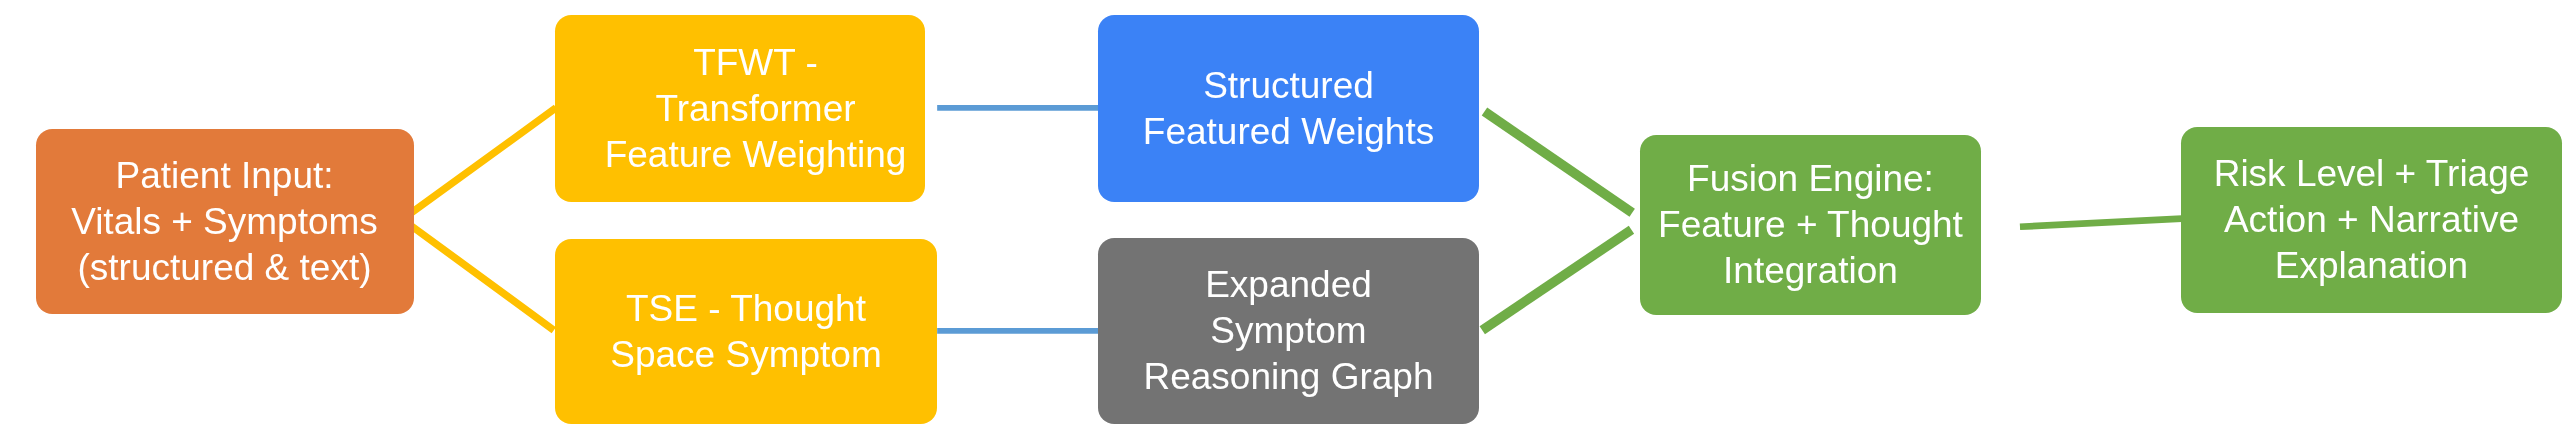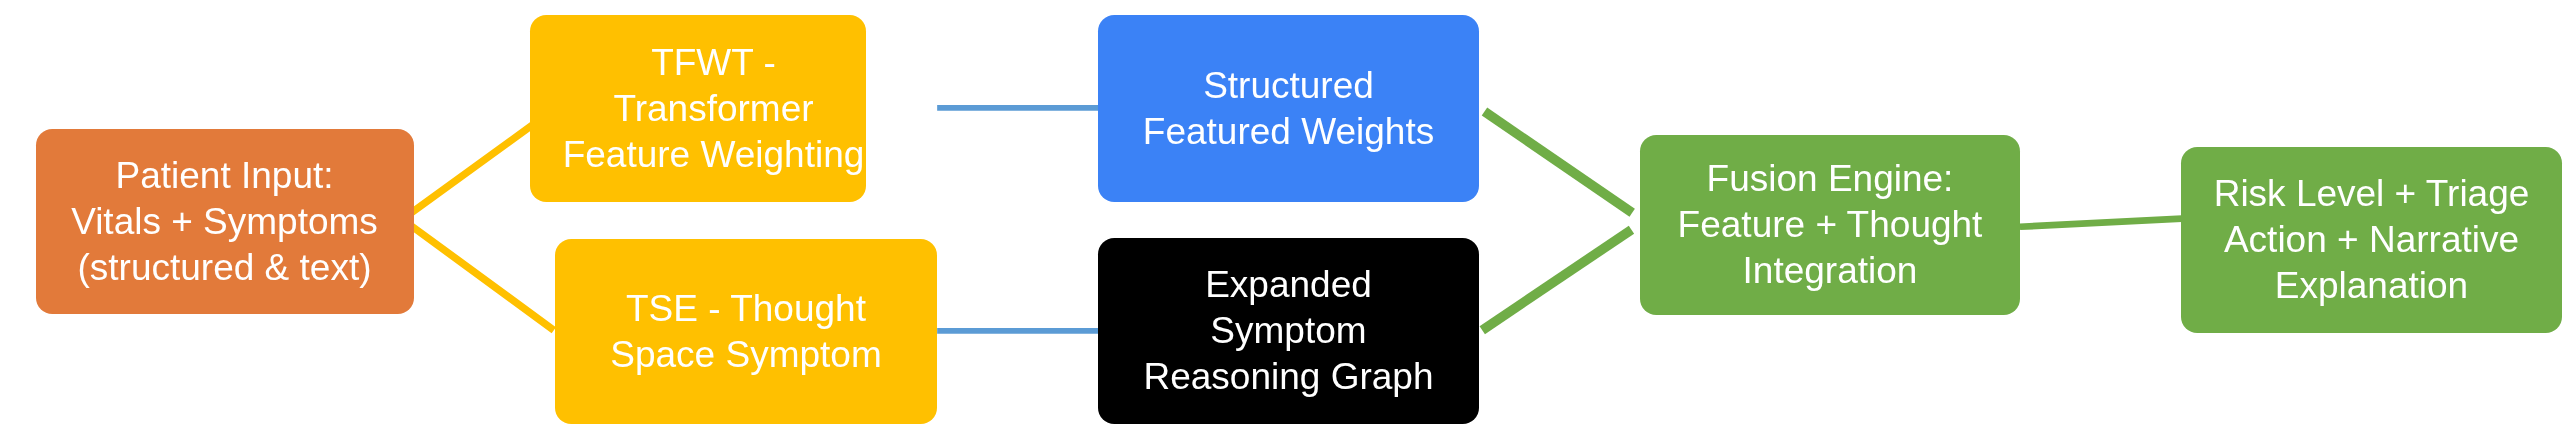--- a/index.html
+++ b/index.html
@@ -32,25 +32,25 @@
   }
   .node-label {
     color: #FFFFFF;
     font-size: 37px;
     line-height: 46px;
     text-align: center;
     white-space: pre-line;
   }
   
   #node-patient-input      { left: 15.5px;   top: 129px; width: 378px; height: 185px; margin-left: 20px; }
-  #node-tfwt               { left: 530px;  top: 15px;  width: 336px; height: 187px; padding-left: 31px; }
+  #node-tfwt               { left: 555px;  top: 15px;  width: 370px; height: 187px; padding-left: 31px; }
   #node-tse                { left: 555px;  top: 239px; width: 382px; height: 185px; }
   #node-structured-weights { left: 1098px; top: 15px;  width: 381px; height: 187px; }
   #node-symptom-graph      { left: 1098px; top: 238px; width: 381px; height: 186px; }
-  #node-fusion-engine      { left: 1640px; top: 135px; width: 380px; height: 180px; }
+  #node-fusion-engine      { left: 1640px; top: 135px; width: 341px; height: 180px; }
   #node-output             { left: 2181px; top: 127px; width: 381px; height: 186px; }
 </style>
 </head>
 <body>
 
 <div class="canvas">
 
   <svg class="connector-layer" viewBox="0 0 3484 593" xmlns="http://www.w3.org/2000/svg">
 
     <line x1="531" y1="297" x2="549" y2="297" stroke-width="8" stroke="#FFC000"></line>
@@ -82,32 +82,32 @@
   <div class="node" id="node-tse" style="background-color: rgb(255, 192, 0);">
     <span class="node-label">TSE - Thought
 Space Symptom</span>
   </div>
 
   <div class="node" id="node-structured-weights" style="background-color: #3b82f6;">
     <span class="node-label">Structured
 Featured Weights</span>
   </div>
 
-  <div class="node" id="node-symptom-graph" style="background-color: #000000;">
+  <div class="node" id="node-symptom-graph" style="background-color: #737373;">
     <span class="node-label">Expanded
 Symptom
 Reasoning Graph</span>
   </div>
 
   <div class="node" id="node-fusion-engine" style="background-color: rgb(112, 173, 71);">
     <span class="node-label">Fusion Engine:
 Feature + Thought
 Integration</span>
   </div>
 
-  <div class="node" id="node-output" style="background-color: rgb(112, 173, 71); margin-top: 20px;">
+  <div class="node" id="node-output" style="background-color: rgb(112, 173, 71);">
     <span class="node-label">Risk Level + Triage
 Action + Narrative
 Explanation</span>
   </div>
 
 </div>
 
 
 </body></html>

